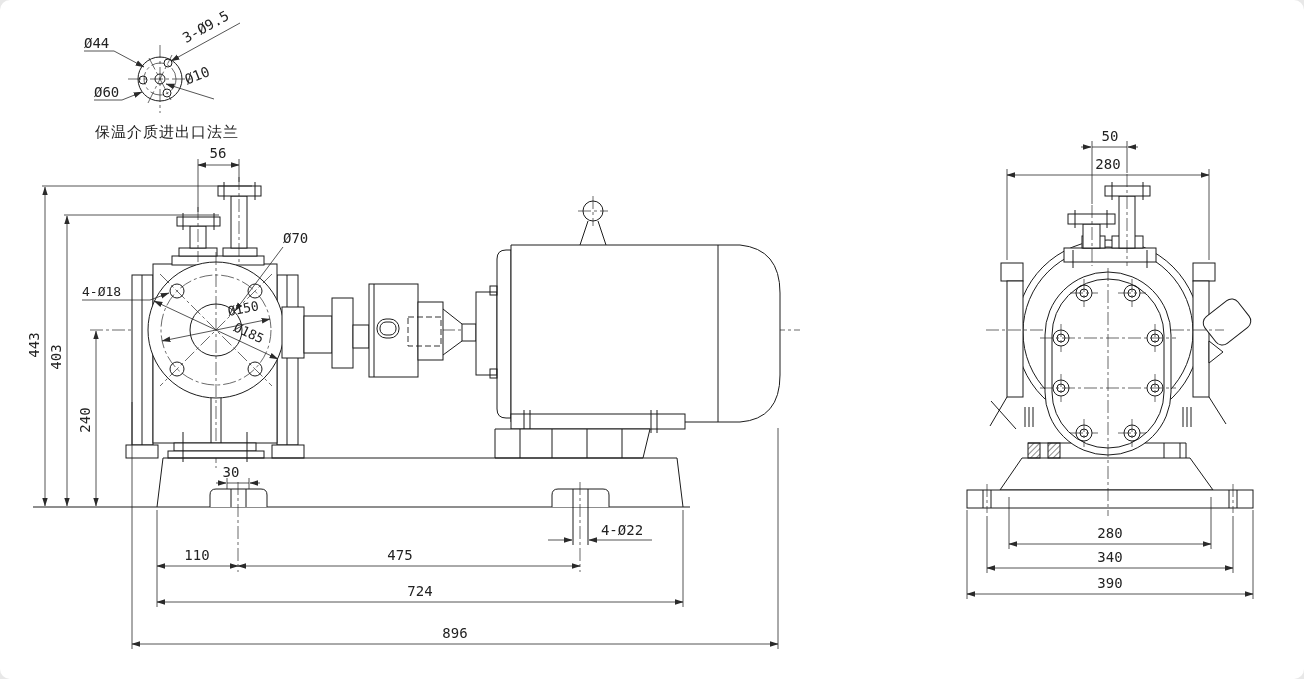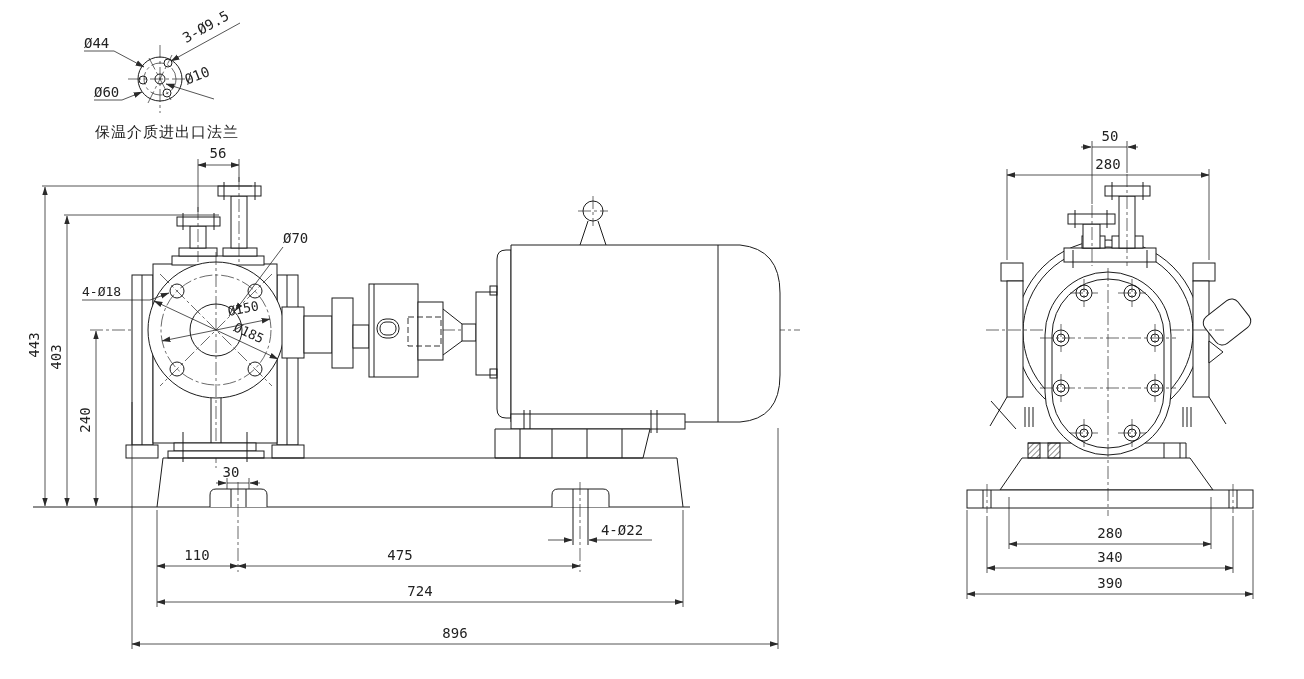--- a/index.html
+++ b/index.html
@@ -1,17 +1,17 @@
 <!DOCTYPE html>
 <html><head>
 <meta charset="utf-8">
 <style>
   html,body{margin:0;padding:0;background:#e8e8e8;}
   #stage{position:relative;width:1304px;height:679px;background:#ffffff;overflow:hidden;
-         font-family:"DejaVu Sans Mono","Liberation Mono",monospace;}
+         font-family:"DejaVu Sans Mono","Liberation Mono",monospace;border-radius:10px;}
   svg{display:block;}
   .ln{stroke:#1c1c1c;stroke-width:1;fill:none;}
   .wf{stroke:#1c1c1c;stroke-width:1;fill:#ffffff;}
   .cl{stroke:#2a2a2a;stroke-width:0.7;fill:none;stroke-dasharray:13 3 3 3;}
   .dsh{stroke:#1c1c1c;stroke-width:0.9;fill:none;stroke-dasharray:6 3;}
   .dim{stroke:#2a2a2a;stroke-width:0.8;fill:none;}
   .hatchbox{stroke:#1c1c1c;stroke-width:1;fill:url(#hatch);}
   text{font-family:"DejaVu Sans Mono","Liberation Mono",monospace;font-size:14px;fill:#222222;}
   .mid{text-anchor:middle;}
   .cap{font-family:"DejaVu Sans",sans-serif;font-size:15px;letter-spacing:1px;}

